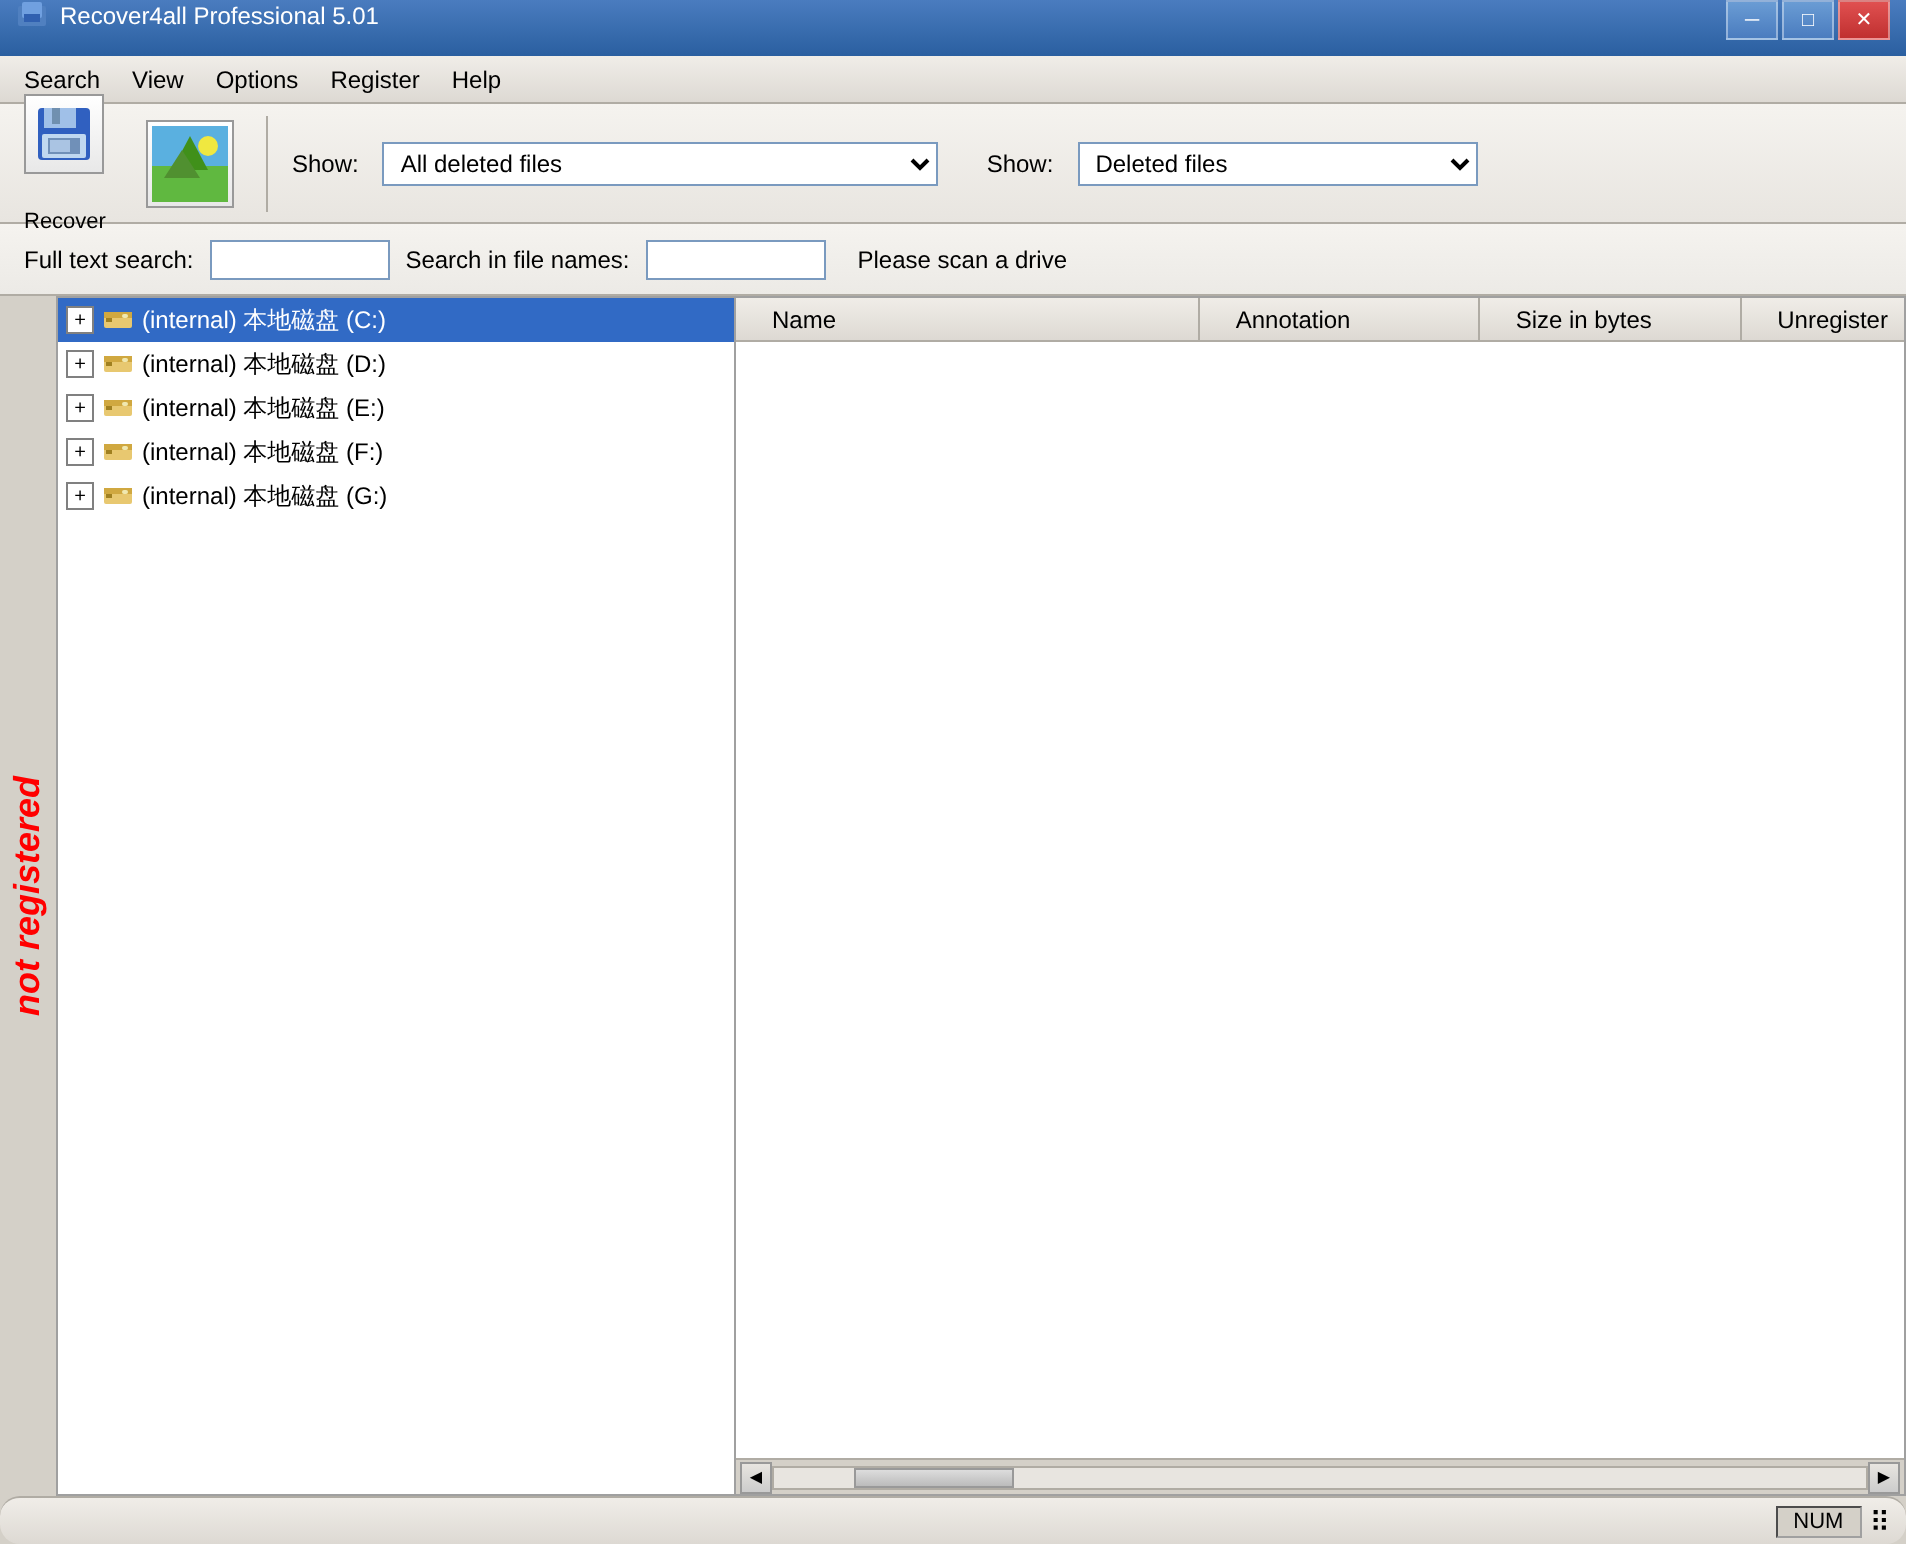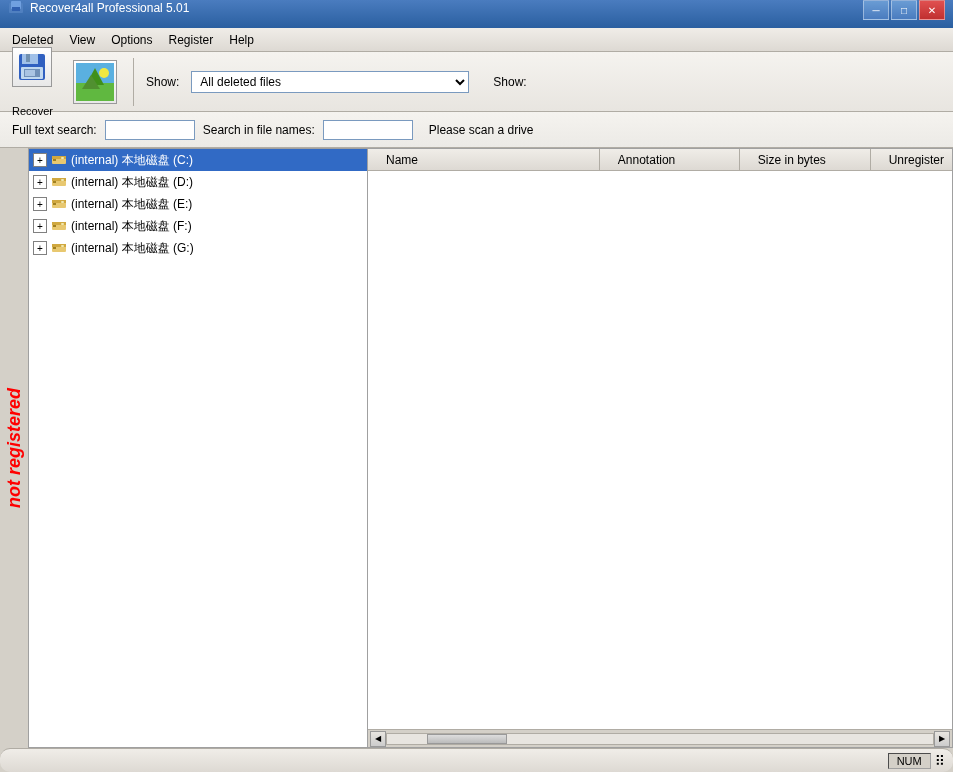--- a/index.html
+++ b/index.html
@@ -333,21 +333,21 @@
     <span>Recover4all Professional 5.01</span>
   </div>
   <div class="title-bar-controls">
     <button class="title-btn">─</button>
     <button class="title-btn">□</button>
     <button class="title-btn close-btn">✕</button>
   </div>
 </div>
 
 <div class="menu-bar">
-  <span class="menu-item">Deleted</span>
+  <span class="menu-item">Search</span>
   <span class="menu-item">View</span>
   <span class="menu-item">Options</span>
   <span class="menu-item">Register</span>
   <span class="menu-item">Help</span>
 </div>
 
 <div class="toolbar">
 
   <div class="toolbar-button">
     <div class="toolbar-icon-box">
@@ -382,20 +382,27 @@
     <select class="dropdown-select" style="width: 278px;">
       <option>All deleted files</option>
       <option>Deleted files</option>
       <option>All files</option>
     </select>
   </div>
 
   <div style="width:8px;"></div>
 
   <span class="show-label">Show:</span>
+  <div class="dropdown-wrapper">
+    <select class="dropdown-select" style="width: 200px;">
+      <option>Deleted files</option>
+      <option>All files</option>
+      <option>All deleted files</option>
+    </select>
+  </div>
 </div>
 
 <div class="search-bar">
   <span class="search-label">Full text search:</span>
   <input class="search-input" type="text" value="" style="">
   <span class="search-label">Search in file names:</span>
   <input class="search-input" type="text" value="" style="">
   <span class="scan-label">Please scan a drive</span>
 </div>
 

